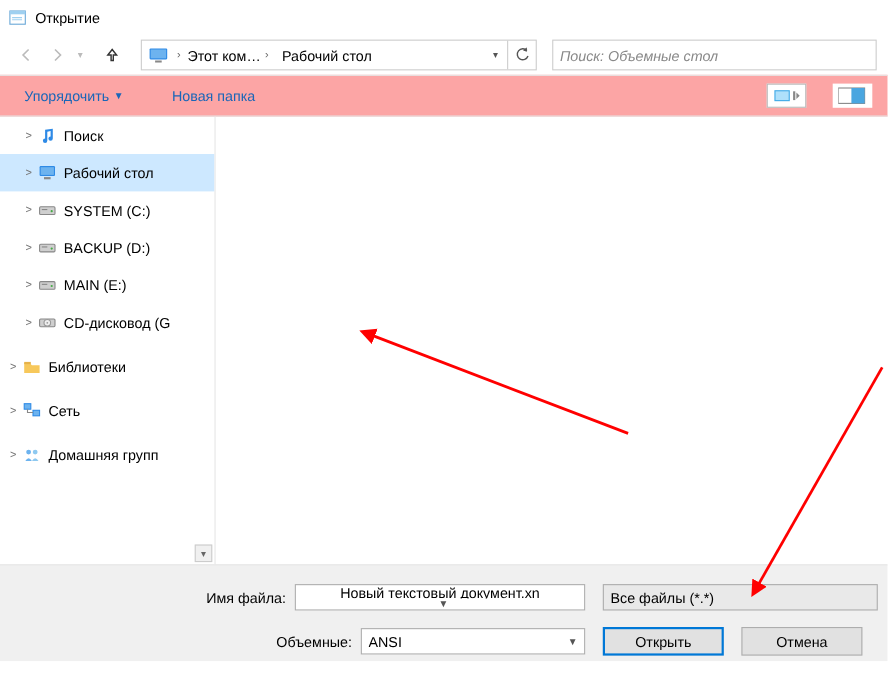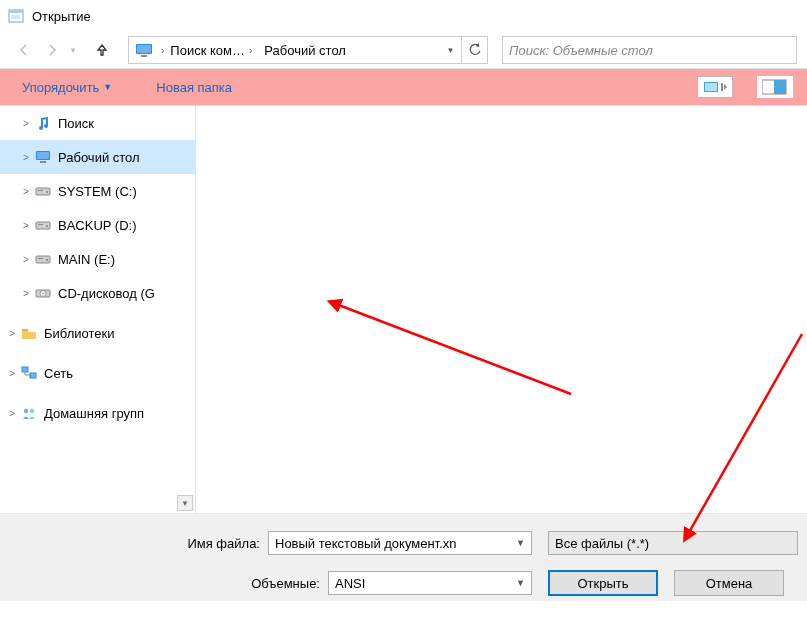--- a/index.html
+++ b/index.html
@@ -105,21 +105,21 @@
   <div class="addrbox">
     <span class="pc-icon">
       <svg width="18" height="14">
           <rect x="1" y="1" width="16" height="10" rx="1" fill="#2e8ae6"></rect>
           <rect x="2" y="2" width="14" height="8" fill="#6db3ef"></rect>
           <rect x="6" y="12" width="6" height="2" fill="#888"></rect>
         </svg>
     </span>
     <span class="chev">›</span>
     <div class="crumb">
-        <span>Поиск ком…</span>
+        <span>Этот ком…</span>
         <span class="chev">›</span>
       </div>
     <div class="crumb">
         <span>Рабочий стол</span>
       </div>
     <div class="spacer"></div>
     <div class="history">
         <span style="font-size:9px;color:#555;">▾</span>
       </div>
     <div class="refresh">
@@ -286,21 +286,21 @@
       <marker id="ah2" markerWidth="8" markerHeight="8" refX="2" refY="3" orient="auto">
         <path d="M0 0 L6 3 L0 6 Z" fill="#f00"></path>
       </marker>
     </defs>
   <line x1="132" y1="4" x2="18" y2="204" stroke="#f00" stroke-width="2.5" marker-end="url(#ah2)"></line>
 </svg>
 
 <div class="bottom">
   <div class="row">
     <div class="lbl">Имя файла:</div>
-    <div class="combo" style="width:264px;">
+    <div class="combo" style="width:264px;flex-direction:column;">
       <span class="val">Новый текстовый документ.xn</span>
       <span class="dd">▼</span>
     </div>
     <div style="width:16px;"></div>
     <div class="combo" style="width:250px;background:#e9e9e9;">
       <span class="val">Все файлы  (*.*)</span>
     </div>
   </div>
   <div class="row">
     <div class="lbl" style="width:328px;">Объемные:</div>

